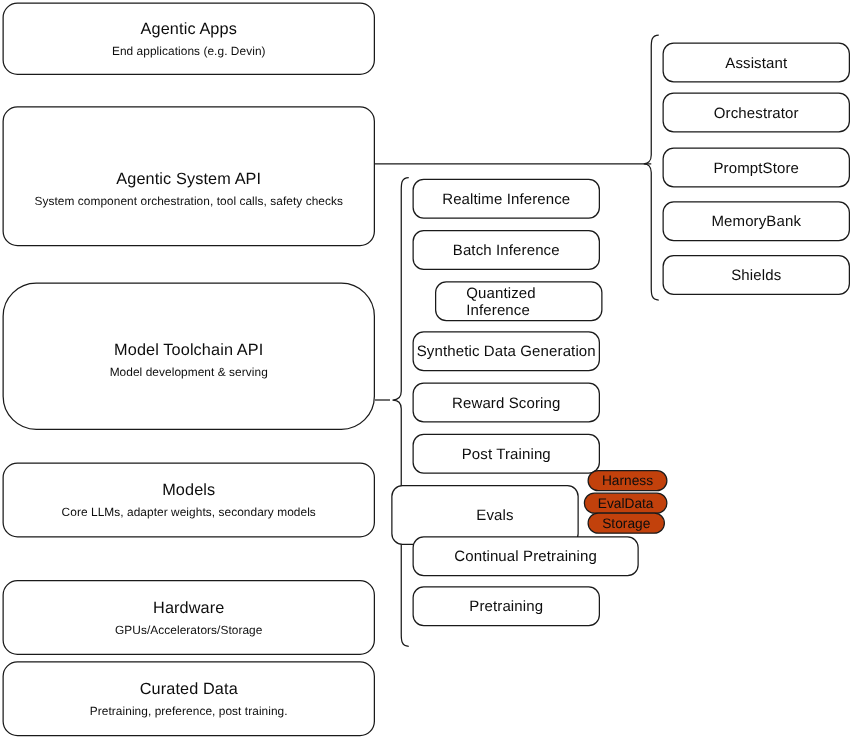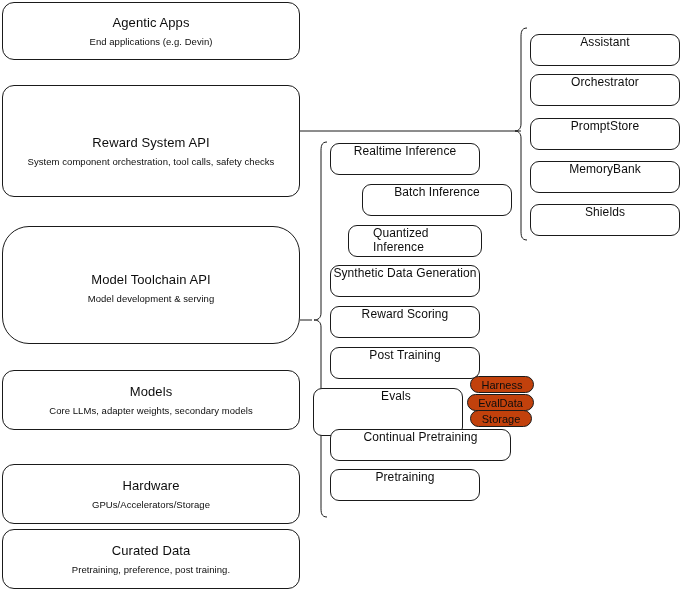--- a/index.html
+++ b/index.html
@@ -48,21 +48,21 @@
   }
 
   
   .chip {
     position: absolute;
     box-sizing: border-box;
     border: 1px solid #1a1a1a;
     border-radius: 9px;
     background: #ffffff;
     display: flex;
-    align-items: flex-start;
+    align-items: center;
     justify-content: center;
     font-size: 12px;
     line-height: 14px;
     color: #0d0d0d;
     letter-spacing: 0.1px;
   }
 
   
   .pill {
     position: absolute;
@@ -98,21 +98,21 @@
 <body>
 
 <div id="canvas">
 
   <div class="box" style="left:2px; top:2px; width:298px; height:58px;">
     <div class="layer-title">Agentic Apps</div>
     <div class="layer-sub">End applications (e.g. Devin)</div>
   </div>
 
   <div class="box" style="left:2px; top:85px; width:298px; height:112px;">
-    <div class="layer-title" style="margin-top:20px;">Reward System API</div>
+    <div class="layer-title" style="margin-top:20px;">Agentic System API</div>
     <div class="layer-sub">System component orchestration, tool calls, safety checks</div>
   </div>
 
   <div class="box" style="left:2px; top:226px; width:298px; height:118px;border-radius:27px;">
     <div class="layer-title" style="margin-top:6px;">Model Toolchain API</div>
     <div class="layer-sub">Model development &amp; serving</div>
   </div>
 
   <div class="box" style="left:2px; top:370px; width:298px; height:60px;">
     <div class="layer-title">Models</div>
@@ -148,21 +148,21 @@
              L 321 313
              C 321 318, 318 320, 314 320
              C 318 320, 321 322, 321 327
              L 321 507
              C 321 512, 321 517, 327 517"></path>
   </svg>
 
   <div class="chip" style="left:330px; top:143px; width:150px; height:32px;">
     <span>Realtime Inference</span>
   </div>
-  <div class="chip" style="left:330px; top:184px; width:150px; height:32px;margin-left:32px;">
+  <div class="chip" style="left:330px; top:184px; width:150px; height:32px;">
     <span>Batch Inference</span>
   </div>
   <div class="chip" style="left:348px; top:225px; width:134px; height:32px;padding-left:24px;">
     <span>Quantized Inference</span>
   </div>
   <div class="chip" style="left:330px; top:265px; width:150px; height:32px;">
     <span>Synthetic Data Generation</span>
   </div>
   <div class="chip" style="left:330px; top:306px; width:150px; height:32px;">
     <span>Reward Scoring</span>

